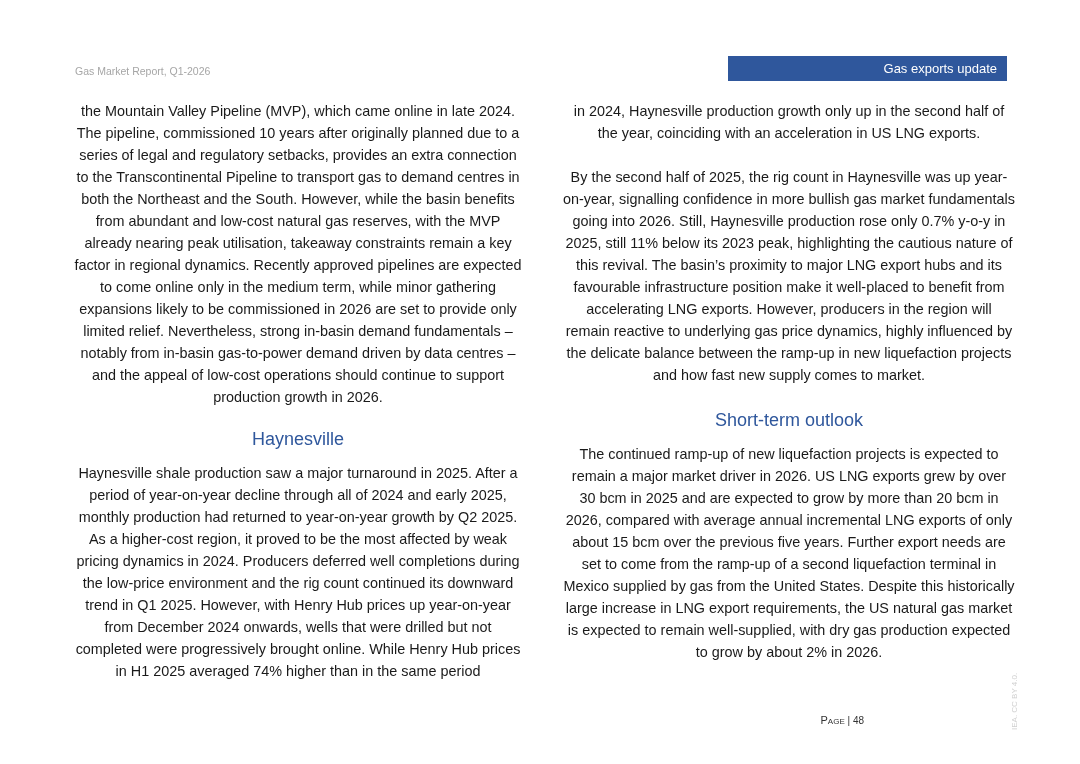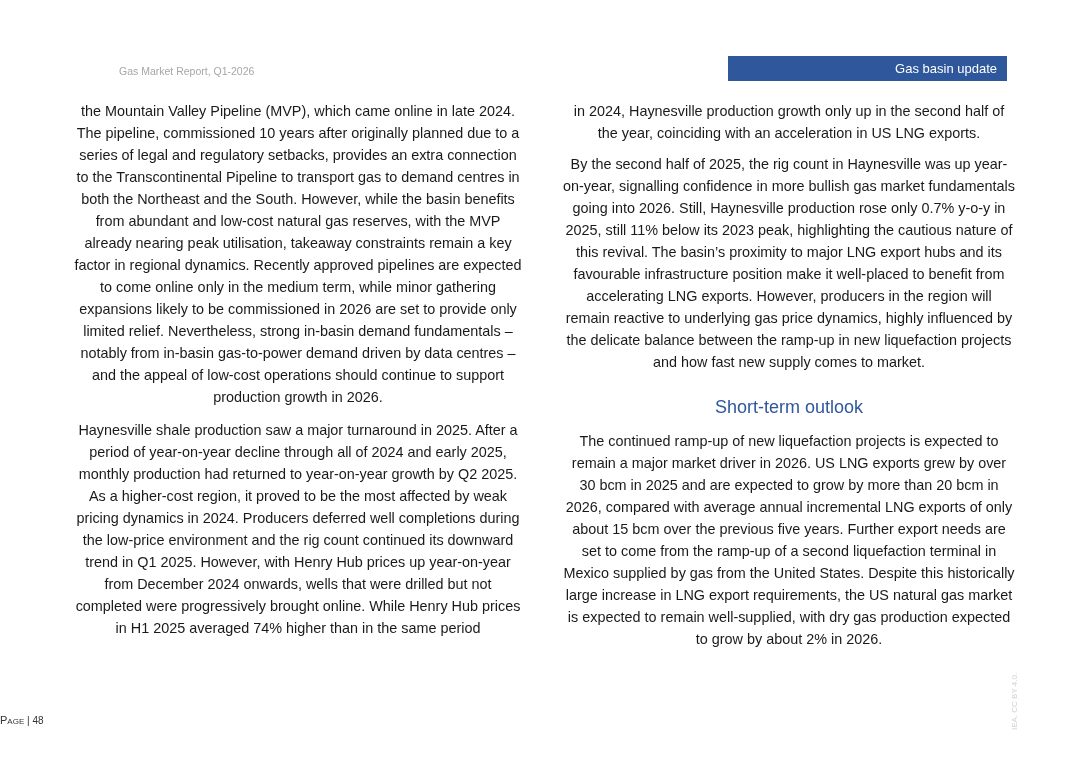--- a/index.html
+++ b/index.html
@@ -14,21 +14,20 @@
       overflow: hidden;
       font-family: "Liberation Sans", sans-serif;
       color: #1a1a1a;
     }
     .running-title {
       position: absolute;
       left: 75px;
       top: 65px;
       font-size: 10.5px;
       color: #a6a6a6;
-      margin-left: 44px;
     }
     .section-bar {
       position: absolute;
       left: 728px;
       top: 56px;
       width: 279px;
       height: 25px;
       background: #2f579c;
       color: #ffffff;
       font-size: 13px;
@@ -44,42 +43,42 @@
       line-height: 22px;
       color: #1a1a1a;
       text-align: center;
     }
     .col-left { left: 73px; width: 450px; }
     .col-right { left: 563px; width: 452px; }
     .column p {
       margin: 0;
     }
     .col-right p + p {
-      margin-top: 9px;
+      margin-top: 22px;
     }
     .col-left p.after-heading,
     .col-right p.after-heading {
       margin-top: 11px;
     }
     h2.subheading {
       font-family: "Liberation Sans", sans-serif;
       font-weight: normal;
       font-size: 18px;
       color: #2f579c;
       margin: 0;
       line-height: 24px;
     }
     .col-left h2.subheading { margin-top: 19px; margin-bottom: 5px; }
     .col-right h2.subheading { margin-top: 22px; margin-bottom: 4px; }
     .page-number {
       position: absolute;
       left: 0;
       width: 864px;
       top: 714px;
-      text-align: left;
+      text-align: right;
       font-size: 10px;
       color: #333333;
     }
     .page-number .sc {
       font-variant: small-caps;
       font-size: 11px;
     }
     .license {
       position: absolute;
       left: 1010px;
@@ -90,25 +89,26 @@
       transform-origin: left top;
       white-space: nowrap;
     }
   </style>
 </head>
 <body>
 
 <div class="running-title">Gas Market Report, Q1-2026</div>
 
 <div class="section-bar">
-  <span>Gas basin update</span>
+  <span>Gas exports update</span>
 </div>
 
 <div class="column col-left">
   <p>the Mountain Valley Pipeline (MVP), which came online in late 2024. The pipeline, commissioned 10 years after originally planned due to a series of legal and regulatory setbacks, provides an extra connection to the Transcontinental Pipeline to transport gas to demand centres in both the Northeast and the South. However, while the basin benefits from abundant and low-cost natural gas reserves, with the MVP already nearing peak utilisation, takeaway constraints remain a key factor in regional dynamics. Recently approved pipelines are expected to come online only in the medium term, while minor gathering expansions likely to be commissioned in 2026 are set to provide only limited relief. Nevertheless, strong in-basin demand fundamentals – notably from in-basin gas-to-power demand driven by data centres – and the appeal of low-cost operations should continue to support production growth in 2026.</p>
+  <h2 class="subheading">Haynesville</h2>
   <p class="after-heading">Haynesville shale production saw a major turnaround in 2025. After a period of year-on-year decline through all of 2024 and early 2025, monthly production had returned to year-on-year growth by Q2 2025. As a higher-cost region, it proved to be the most affected by weak pricing dynamics in 2024. Producers deferred well completions during the low-price environment and the rig count continued its downward trend in Q1 2025. However, with Henry Hub prices up year-on-year from December 2024 onwards, wells that were drilled but not completed were progressively brought online. While Henry Hub prices in H1 2025 averaged 74% higher than in the same period</p>
 </div>
 
 <div class="column col-right">
   <p>in 2024, Haynesville production growth only up in the second half of the year, coinciding with an acceleration in US LNG exports.</p>
   <p>By the second half of 2025, the rig count in Haynesville was up year-on-year, signalling confidence in more bullish gas market fundamentals going into 2026. Still, Haynesville production rose only 0.7% y-o-y in 2025, still 11% below its 2023 peak, highlighting the cautious nature of this revival. The basin’s proximity to major LNG export hubs and its favourable infrastructure position make it well-placed to benefit from accelerating LNG exports. However, producers in the region will remain reactive to underlying gas price dynamics, highly influenced by the delicate balance between the ramp-up in new liquefaction projects and how fast new supply comes to market.</p>
   <h2 class="subheading">Short-term outlook</h2>
   <p class="after-heading">The continued ramp-up of new liquefaction projects is expected to remain a major market driver in 2026. US LNG exports grew by over 30 bcm in 2025 and are expected to grow by more than 20 bcm in 2026, compared with average annual incremental LNG exports of only about 15 bcm over the previous five years. Further export needs are set to come from the ramp-up of a second liquefaction terminal in Mexico supplied by gas from the United States. Despite this historically large increase in LNG export requirements, the US natural gas market is expected to remain well-supplied, with dry gas production expected to grow by about 2% in 2026.</p>
 </div>
 

